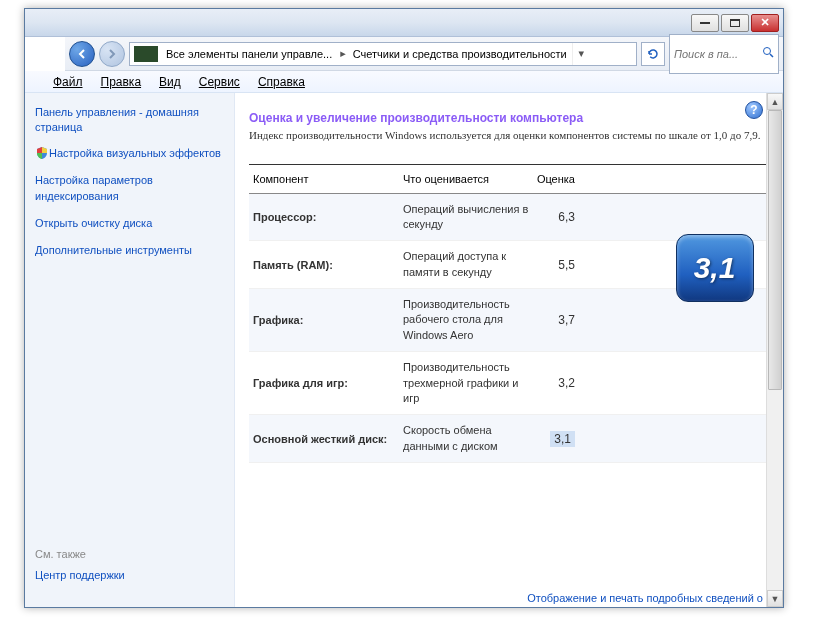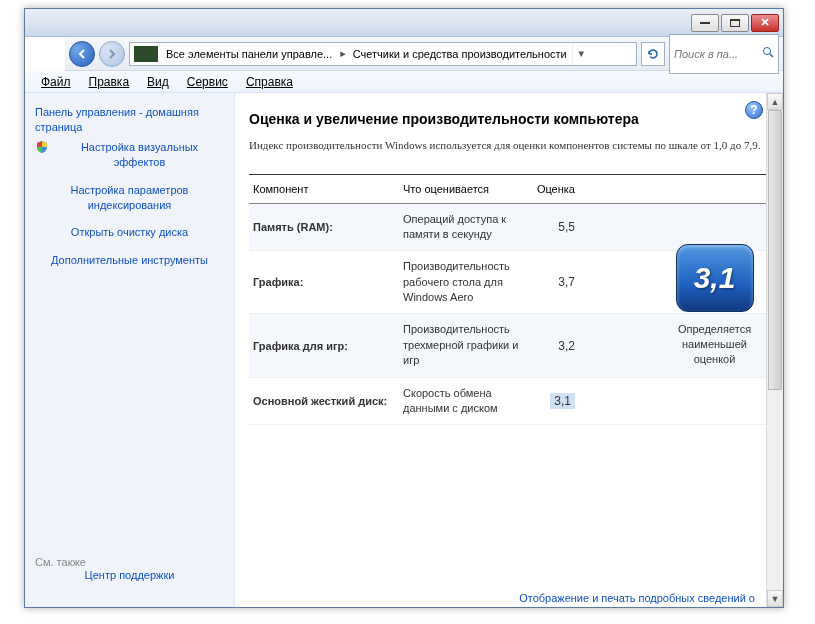--- a/index.html
+++ b/index.html
@@ -16,53 +16,53 @@
 .nav-fwd { background: radial-gradient(circle at 30% 30%, #d8e4f4, #b0c4e0); border-color: #90a8c8; color: #6080a0; }
 .address { flex: 1; height: 24px; border: 1px solid #a0b0c8; background: #fff; display: flex; align-items: center; font-size: 11px; overflow: hidden; }
 .addr-icon { width: 24px; height: 16px; background: #2a4a2a; margin: 0 4px; flex-shrink: 0; }
 .addr-seg { padding: 0 4px; border-right: 1px solid transparent; cursor: pointer; white-space: nowrap; }
 .addr-arr { padding: 0 3px; color: #555; }
 .addr-drop { width: 18px; display: flex; align-items: center; justify-content: center; color: #555; cursor: pointer; border-left: 1px solid #eee; height: 100%; }
 .refresh { width: 24px; height: 24px; border: 1px solid #a0b0c8; background: #fff; display: flex; align-items: center; justify-content: center; color: #2060c0; cursor: pointer; }
 .search { width: 110px; height: 40px; border: 1px solid #a0b0c8; background: #fff; display: flex; align-items: center; padding: 0 4px; }
 .search input { border: none; outline: none; width: 80px; font-size: 11px; font-style: italic; color: #888; }
 .search-i { color: #2060c0; margin-left: auto; }
-.menubar { height: 22px; background: linear-gradient(to bottom, #f8faff, #eef4ff); border-bottom: 1px solid #d8e4f4; display: flex; align-items: center; padding-left: 8px; gap: 2px; }
+.menubar { height: 22px; background: linear-gradient(to bottom, #f8faff, #eef4ff); border-bottom: 1px solid #d8e4f4; display: flex; align-items: center; padding-left: 20px; gap: 2px; }
 .menu-item { padding: 2px 8px; cursor: pointer; }
 .menu-u { text-decoration: underline; }
 .body { display: flex; height: calc(100% - 28px - 34px - 22px); }
 .sidebar { width: 210px; background: #f0f4fa; padding: 12px 10px; border-right: 1px solid #e0e8f4; display: flex; flex-direction: column; }
-.side-home { color: #1050c0; font-size: 11px; margin-bottom: 4px; line-height: 1.4; cursor: pointer; }
-.side-link { color: #1050c0; font-size: 11px; margin-bottom: 12px; line-height: 1.4; cursor: pointer; display: flex; gap: 6px; align-items: flex-start; text-align: center; }
+.side-home { color: #1050c0; font-size: 11px; margin-bottom: 10px; line-height: 1.4; cursor: pointer; }
+.side-link { color: #1050c0; font-size: 11px; margin-bottom: 12px; line-height: 1.4; cursor: pointer; display: flex; align-items: flex-start; }
 .shield { width: 14px; height: 14px; flex-shrink: 0; }
 .side-link .txt { flex: 1; }
 .side-spacer { flex: 1; }
-.side-also { color: #888; font-size: 11px; }
+.side-also { color: #888; font-size: 11px; margin-bottom: 8px; }
 .content { flex: 1; position: relative; overflow: hidden; }
 .content-inner { padding: 18px 14px 0 14px; }
 .help-btn { position: absolute; top: 8px; right: 20px; width: 18px; height: 18px; border-radius: 50%; background: radial-gradient(circle at 35% 30%, #a0c8ff, #3070d0); color: #fff; display: flex; align-items: center; justify-content: center; font-weight: bold; font-size: 12px; cursor: pointer; border: 1px solid #2050a0; }
-.c-title { color: #000000; font-size: 14px; margin-bottom: 10px; }
+.c-title { color: #8b5cf6; font-size: 12px; margin-bottom: 2px; }
 .c-desc { font-size: 11px; color: #333; line-height: 1.5; margin-bottom: 20px; font-family: Liberation Serif, serif; }
 .score-table { width: 100%; }
 .st-head { display: flex; border-top: 1px solid #333; border-bottom: 1px solid #888; padding: 8px 0; font-size: 11px; }
 .st-c1 { width: 140px; padding-left: 4px; }
 .st-c2 { width: 130px; margin-left: 14px; }
 .st-c3 { width: 50px; text-align: right; padding-right: 8px; }
 .st-c4 { flex: 1; text-align: left; padding-left: 8px; }
 .st-body { position: relative; }
 .st-row { display: flex; padding: 8px 0; font-size: 11px; color: #333; border-bottom: 1px solid #f0f0f0; align-items: center; }
 .st-row:nth-child(odd) { background: #f4f7fc; }
 .st-row .st-c1 { font-weight: bold; }
 .st-row .st-c2 { line-height: 1.4; }
 .st-row .st-c3 { font-size: 12px; }
 .score-low { background: #d0e0f4; padding: 1px 4px; }
 .overall { position: absolute; right: 2px; top: 40px; width: 105px; text-align: center; }
 .overall-badge { width: 78px; height: 68px; margin: 0 auto 10px; border-radius: 12px; background: linear-gradient(to bottom, #5098e0 0%, #2060c0 60%, #103880 100%); border: 1px solid #103060; display: flex; align-items: center; justify-content: center; color: #fff; font-size: 30px; font-weight: bold; font-style: italic; text-shadow: 1px 1px 3px rgba(0,0,0,0.5); box-shadow: inset 0 2px 4px rgba(255,255,255,0.4); }
 .overall-label { font-size: 11px; color: #333; line-height: 1.4; }
-.footer-link { position: absolute; bottom: 2px; right: 28px; color: #1050c0; font-size: 11px; cursor: pointer; text-align: right; line-height: 1.3; }
+.footer-link { position: absolute; bottom: 2px; right: 20px; color: #1050c0; font-size: 11px; cursor: pointer; text-align: right; line-height: 1.3; }
 .scrollbar { position: absolute; right: 0; top: 0; bottom: 0; width: 17px; background: #f0f0f0; border-left: 1px solid #ddd; }
 .sb-btn { height: 17px; background: linear-gradient(to bottom, #f8f8f8, #e0e0e0); border: 1px solid #ccc; display: flex; align-items: center; justify-content: center; font-size: 9px; color: #555; }
 .sb-thumb { position: absolute; top: 17px; left: 1px; right: 1px; height: 280px; background: linear-gradient(to right, #e8e8e8, #d0d0d0); border: 1px solid #b8b8b8; border-radius: 1px; }
 .sb-down { position: absolute; bottom: 0; left: 0; right: 0; }
 </style>
 </head>
 <body>
 
 <div class="window">
   <div class="titlebar">
@@ -156,20 +156,26 @@
         <p class="c-desc">Индекс производительности Windows используется для оценки компонентов системы по шкале от 1,0 до 7,9.</p>
 
         <div class="score-table">
           <div class="st-head">
             <div class="st-c1">Компонент</div>
             <div class="st-c2">Что оценивается</div>
             <div class="st-c3">Оценка</div>
           </div>
           <div class="st-body">
             <div class="st-row">
+              <div class="st-c1">Процессор:</div>
+              <div class="st-c2">Операций вычисления в секунду</div>
+              <div class="st-c3">6,3</div>
+              <div class="st-c4"></div>
+            </div>
+            <div class="st-row">
               <div class="st-c1">Память (RAM):</div>
               <div class="st-c2">Операций доступа к памяти в секунду</div>
               <div class="st-c3">5,5</div>
               <div class="st-c4"></div>
             </div>
             <div class="st-row">
               <div class="st-c1">Графика:</div>
               <div class="st-c2">Производительность рабочего стола для Windows Aero</div>
               <div class="st-c3">3,7</div>
               <div class="st-c4"></div>
@@ -182,21 +188,20 @@
             </div>
             <div class="st-row">
               <div class="st-c1">Основной жесткий диск:</div>
               <div class="st-c2">Скорость обмена данными с диском</div>
               <div class="st-c3"><span class="score-low">3,1</span></div>
               <div class="st-c4"></div>
             </div>
 
             <div class="overall">
               <div class="overall-badge">3,1</div>
-              <div class="overall-label">Определяется наименьшей оценкой</div>
             </div>
           </div>
         </div>
       </div>
       <div class="footer-link">Отображение и печать подробных сведений о</div>
 
       <div class="scrollbar">
         <div class="sb-btn">▲</div>
         <div class="sb-thumb"></div>
         <div class="sb-btn sb-down">▼</div>

